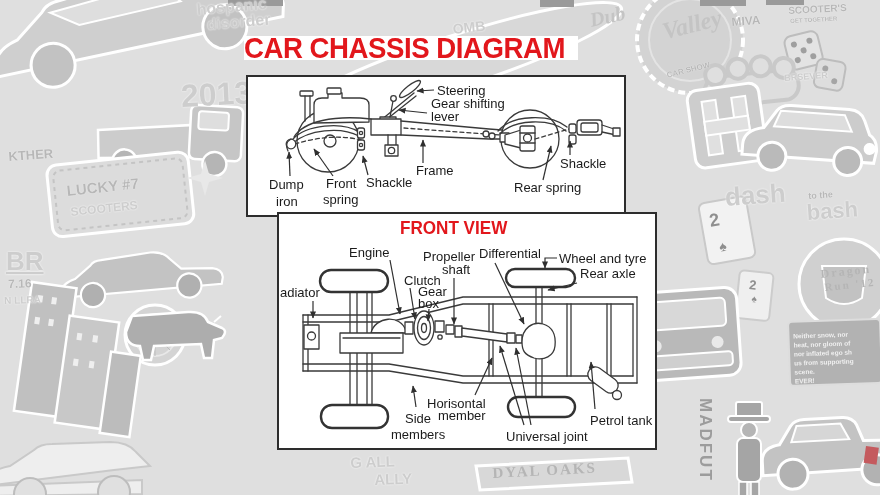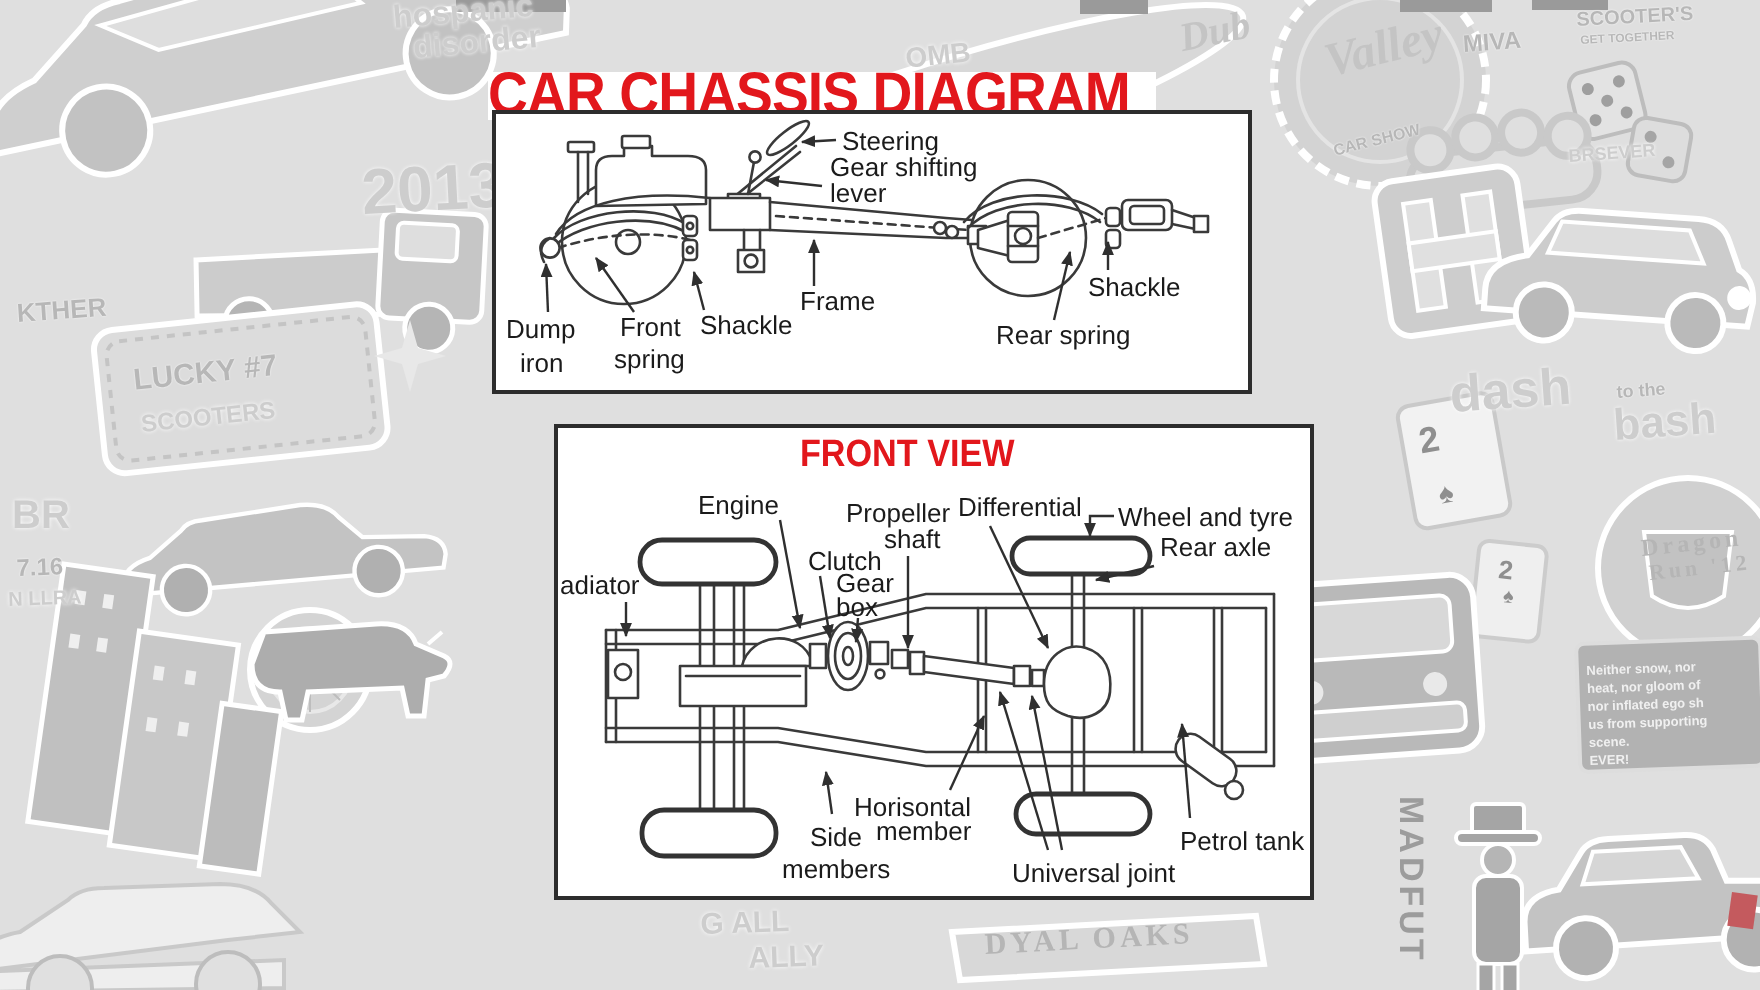--- a/index.html
+++ b/index.html
@@ -17,21 +17,21 @@
   .plaque-text{position:absolute;left:794px;top:330px;width:84px;z-index:1;
                transform:rotate(-2deg);color:#f0f0f0;font-size:6.5px;line-height:1.4;
                font-weight:bold;}
   .title-band{position:absolute;left:244px;top:36px;width:334px;height:24px;
               background:#ffffff;z-index:2;display:flex;align-items:center;}
   .title-band span{display:inline-block;color:var(--accent,#e2171c);
                    font-size:30px;font-weight:800;letter-spacing:-.5px;
                    transform:scaleX(.92);transform-origin:left center;white-space:nowrap;}
   .panel{position:absolute;left:246px;width:380px;background:#ffffff;
          border:2px solid #2d2d2d;z-index:2;box-sizing:border-box;}
-  .panel1{top:55px;height:142px;}
+  .panel1{top:75px;height:142px;padding-left:16px;}
   .panel2{top:212px;height:238px;margin-left:31px;}
   .panel svg{display:block;}
   .fv-heading{position:absolute;left:0;top:3px;width:350px;text-align:center;z-index:3;}
   .fv-heading span{display:inline-block;color:var(--accent,#e2171c);font-size:19px;
                    font-weight:800;transform:scaleX(.9);letter-spacing:0;}
   svg text.lbl{font-family:"Liberation Sans",sans-serif;font-size:13px;fill:#1b1b1b;}
   .ln{stroke:#3a3a3a;stroke-width:1.3;fill:none;stroke-linecap:round;stroke-linejoin:round;}
   .lnf{stroke:#3a3a3a;stroke-width:1.3;fill:#ffffff;stroke-linejoin:round;}
   .wheel{stroke:#333333;stroke-width:2.4;fill:#ffffff;}
   .dash{stroke-dasharray:4 3;}
@@ -438,21 +438,21 @@
     <div class="sticker-text st-script" style="left: 660px; top: 20px; font-size: 24px; transform: rotate(-14deg); transform-origin: left top;">Valley</div>
     <div class="sticker-text st-mid" style="left: 666px; top: 72px; font-size: 8px; transform: rotate(-14deg); transform-origin: left top;">CAR SHOW</div>
     <div class="sticker-text st-light" style="left: 784px; top: 74px; font-size: 9px; transform: rotate(-4deg); transform-origin: left top;">BRSEVER</div>
     <div class="sticker-text st-light" style="left: 180px; top: 80px; font-size: 32px; transform: rotate(-3deg); transform-origin: left top;">2013</div>
     <div class="sticker-text st-mid" style="left: 8px; top: 150px; font-size: 13px; transform: rotate(-4deg); transform-origin: left top;">KTHER</div>
     <div class="sticker-text st-mid" style="left: 66px; top: 183px; font-size: 15px; transform: rotate(-6deg); transform-origin: left top;">LUCKY #7</div>
     <div class="sticker-text st-light" style="left: 70px; top: 206px; font-size: 12px; transform: rotate(-6deg); transform-origin: left top;">SCOOTERS</div>
     <div class="sticker-text st-light" style="left: 724px; top: 184px; font-size: 26px; transform: rotate(-4deg); transform-origin: left top;">dash</div>
     <div class="sticker-text st-mid" style="left: 808px; top: 192px; font-size: 9px; transform: rotate(-4deg); transform-origin: left top;">to the</div>
     <div class="sticker-text st-light" style="left: 806px; top: 202px; font-size: 22px; transform: rotate(-4deg); transform-origin: left top;">bash</div>
-    <div class="sticker-text st-light" style="left: 6px; top: 248px; font-size: 20px; transform: rotate(0deg); transform-origin: left top;">BR</div>
+    <div class="sticker-text st-light" style="left: 6px; top: 248px; font-size: 26px; transform: rotate(0deg); transform-origin: left top; text-decoration: underline;">BR</div>
     <div class="sticker-text st-mid" style="left: 8px; top: 278px; font-size: 12px; transform: rotate(-2deg); transform-origin: left top;">7.16</div>
     <div class="sticker-text st-light" style="left: 4px; top: 296px; font-size: 10px; transform: rotate(-2deg); transform-origin: left top;">N LLRA</div>
     <div class="sticker-text st-serif" style="left: 820px; top: 268px; font-size: 12px; transform: rotate(-6deg); transform-origin: left top;">Dragon</div>
     <div class="sticker-text st-serif" style="left: 824px; top: 282px; font-size: 11px; transform: rotate(-6deg); transform-origin: left top;">Run '12</div>
     <div class="sticker-text st-light" style="left: 350px; top: 455px; font-size: 15px; transform: rotate(-2deg); transform-origin: left top;">G ALL</div>
     <div class="sticker-text st-light" style="left: 374px; top: 472px; font-size: 15px; transform: rotate(-2deg); transform-origin: left top;">ALLY</div>
     <div class="sticker-text st-serif" style="left: 492px; top: 466px; font-size: 15px; transform: rotate(-3deg); transform-origin: left top;">DYAL OAKS</div>
     <div class="sticker-text st-dark" style="left: 714px; top: 398px; font-size: 17px; transform: rotate(90deg); transform-origin: left top;">MADFUT</div>
     <div class="sticker-text st-card" style="left: 708px; top: 212px; font-size: 18px; transform: rotate(-10deg); transform-origin: left top;">2</div>
     <div class="sticker-text st-card" style="left: 718px; top: 240px; font-size: 14px; transform: rotate(-10deg); transform-origin: left top;">♠</div>

